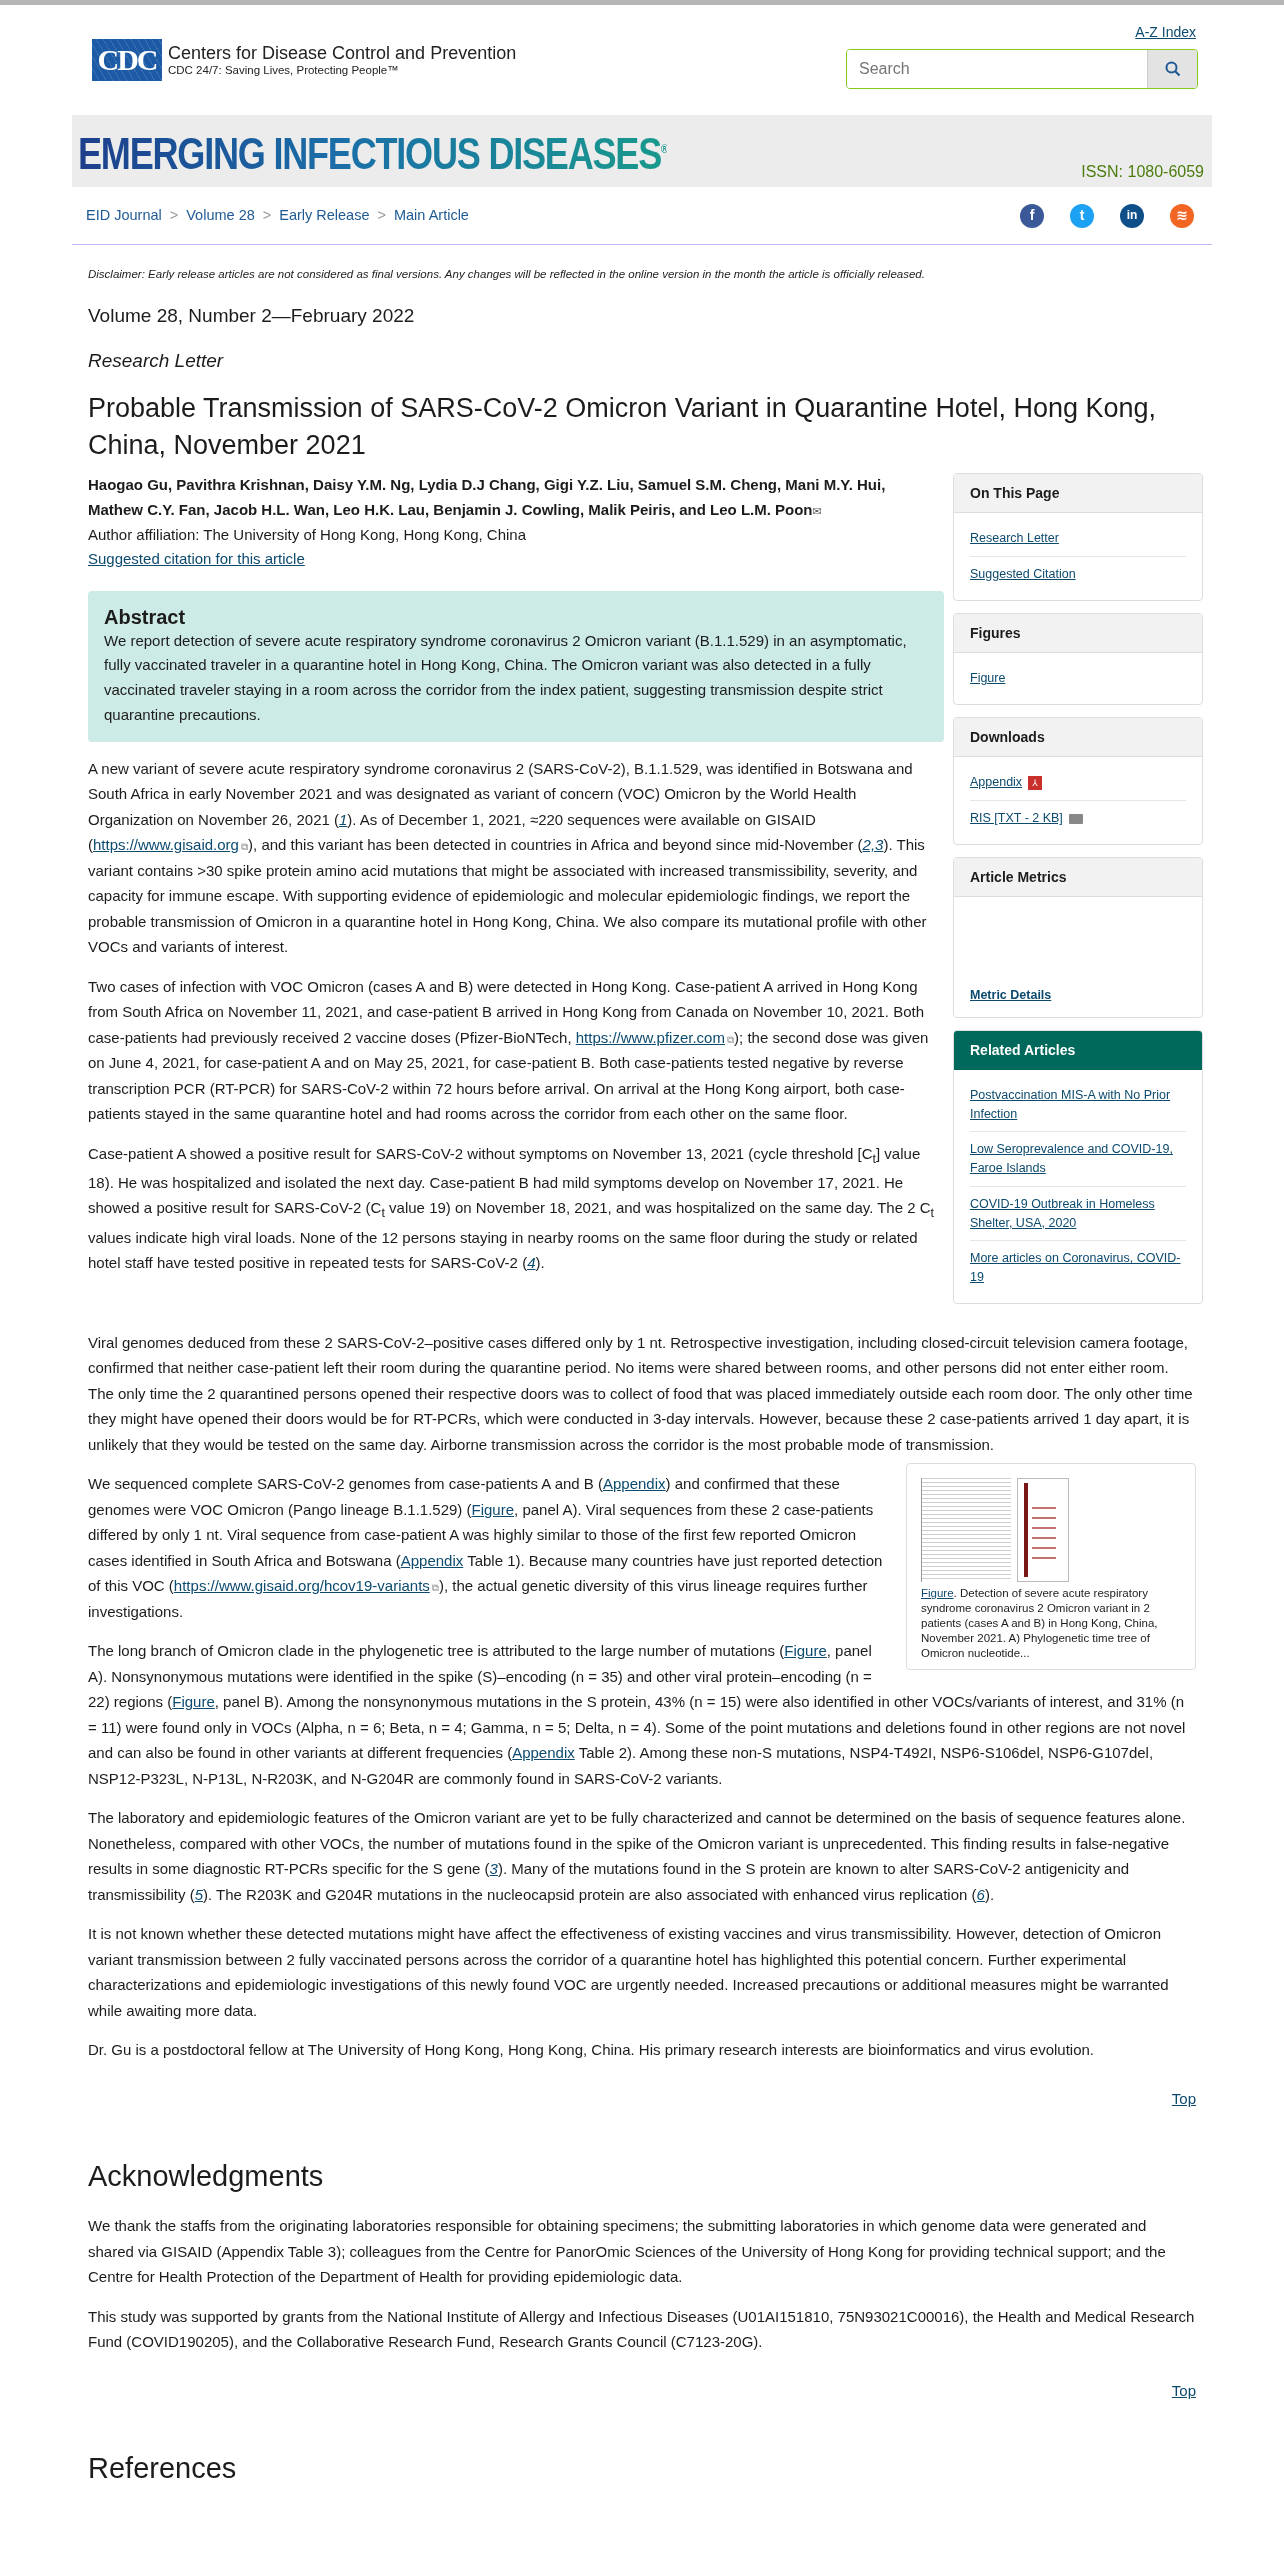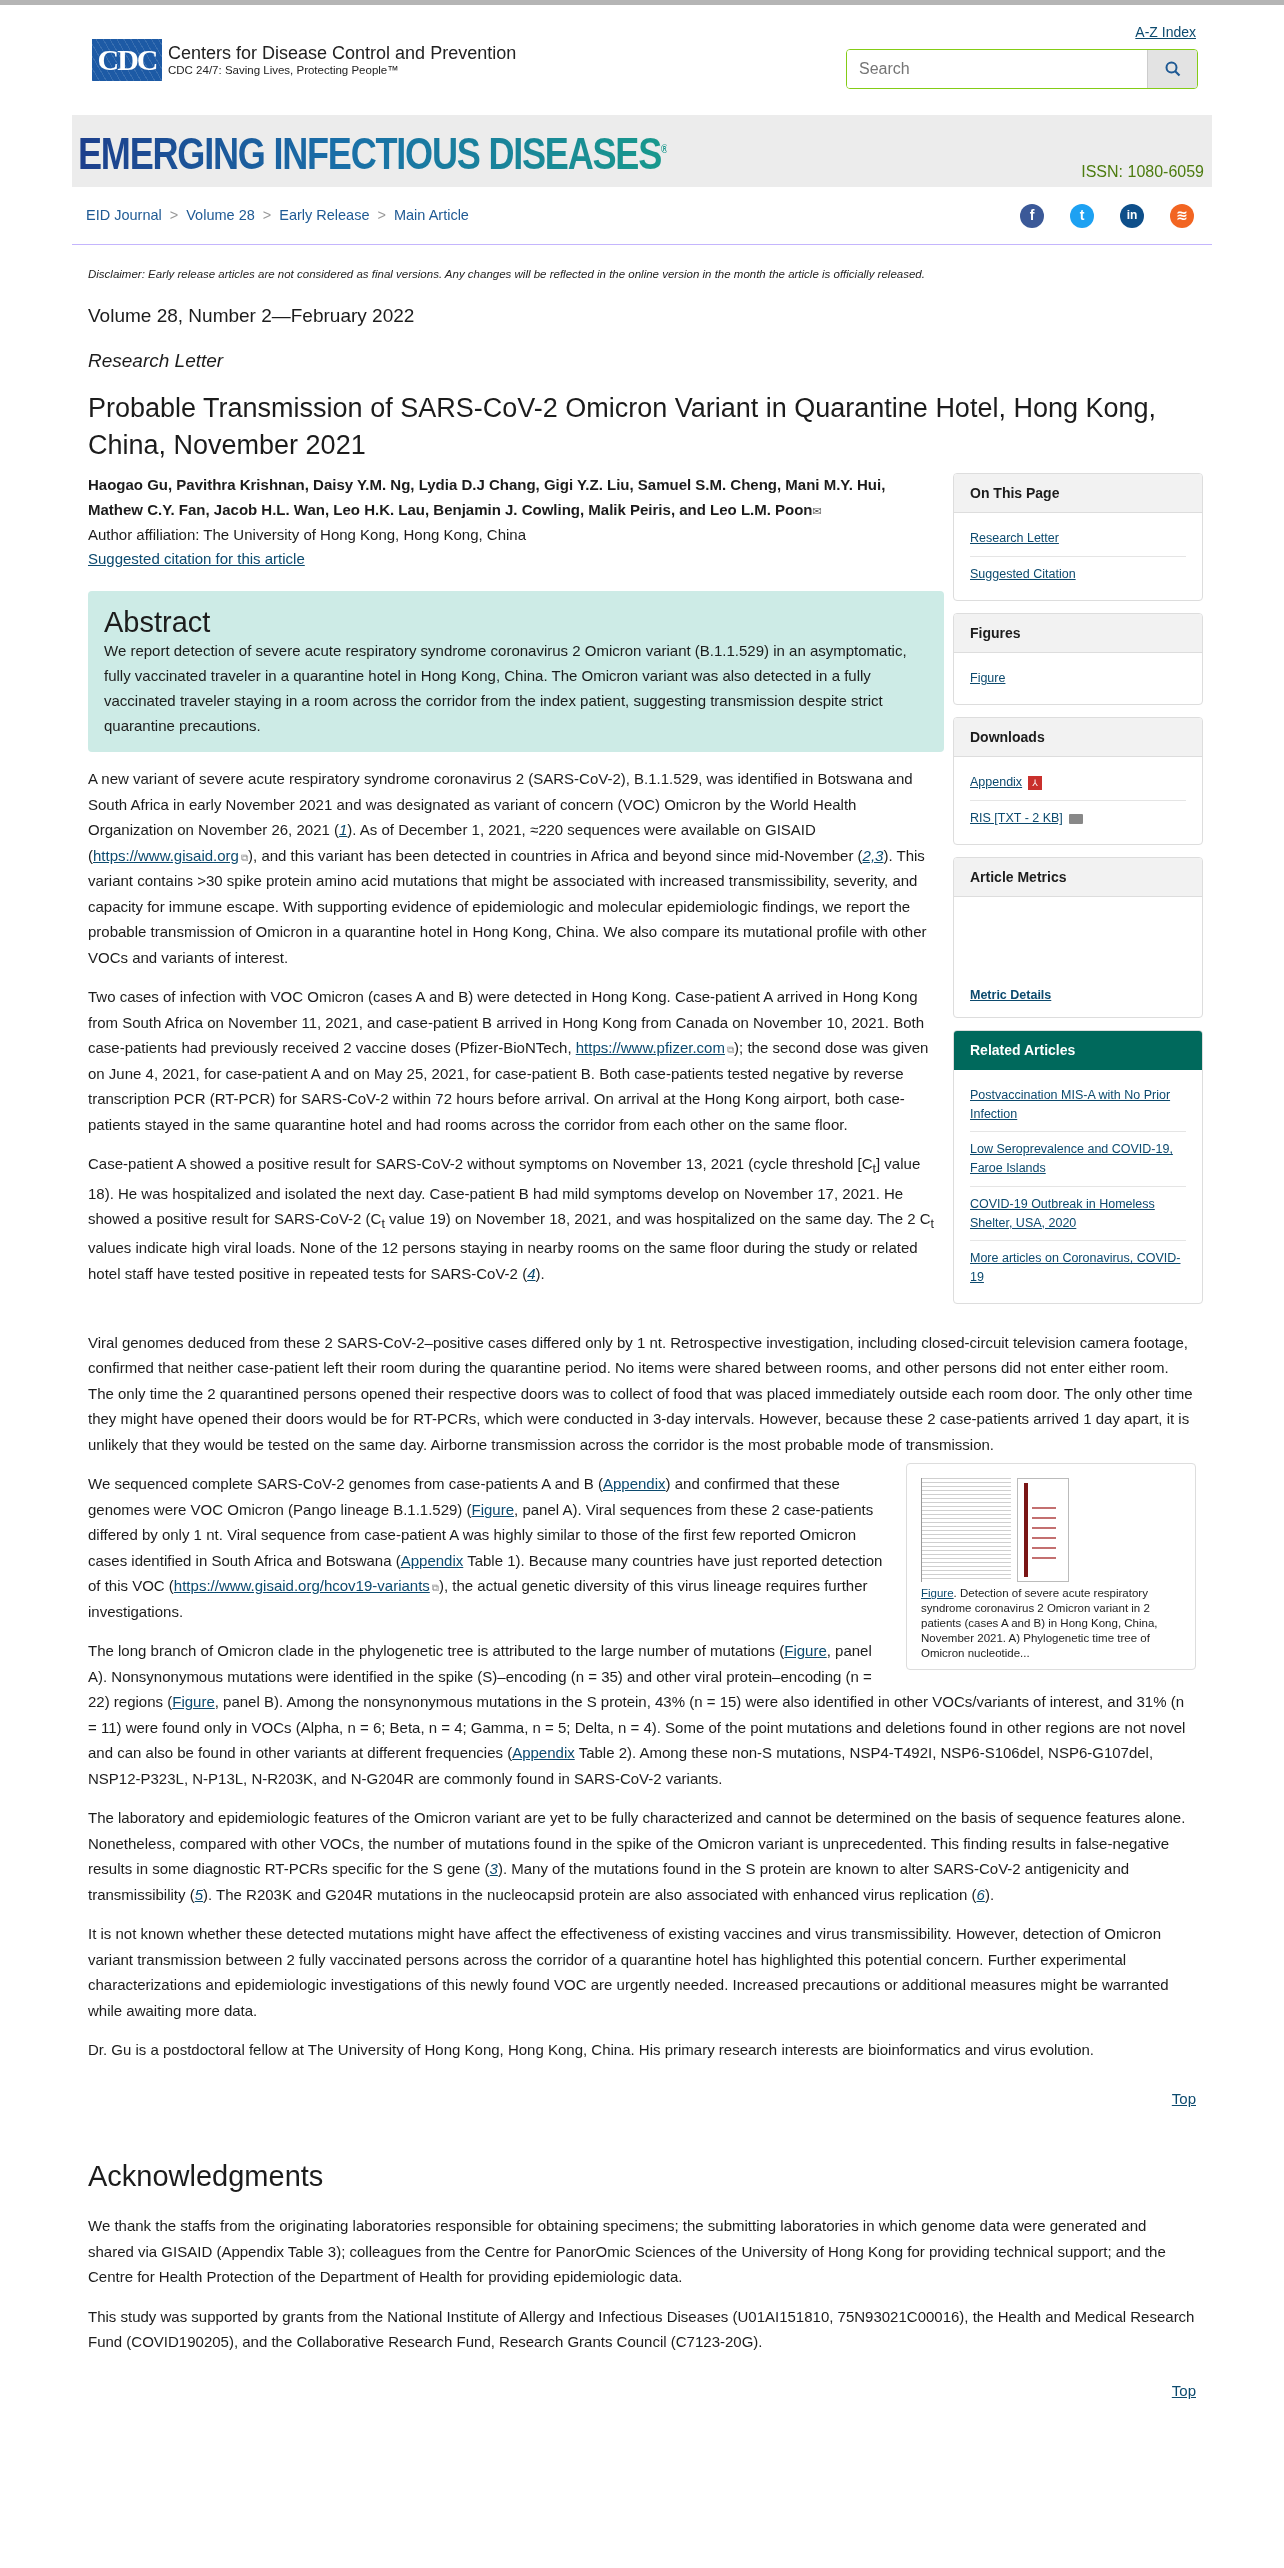--- a/index.html
+++ b/index.html
@@ -30,21 +30,21 @@
   .content { position: relative; padding: 0 88px; }
   .disclaimer { font-size: 11.5px; font-style: italic; margin-top: 20px; color: #222; }
   .volume { font-size: 19px; margin-top: 18px; }
   .article-type { font-size: 19px; font-style: italic; margin-top: 14px; }
   .title { font-size: 27px; line-height: 1.35; margin-top: 14px; font-weight: normal; width: 1100px; }
   .layout { display: flex; gap: 8px; margin-top: 10px; }
   .main { width: 856px; flex-shrink: 0; }
   .authors { font-weight: bold; font-size: 15px; line-height: 1.65; }
   .affil { font-size: 15px; line-height: 1.6; }
   .abstract { background: #cdebe6; border-radius: 4px; padding: 14px 16px 14px 16px; margin-top: 20px; }
-  .abstract h2 { font-weight: normal; font-size: 29px; line-height: 1.2; }
+  .abstract h2 { font-weight: bold; font-size: 20px; line-height: 1.2; }
   .abstract p { font-size: 15px; line-height: 1.65; }
   .para { font-size: 15px; line-height: 1.7; margin-top: 14px; }
   .full { width: 1108px; }
   .ext-icon { font-size: 10px; color: #888; margin-left: 2px; }
   .sidebar { width: 250px; flex-shrink: 0; margin-left: 1px; }
   .box { border: 1px solid #ddd; border-radius: 4px; margin-bottom: 12px; overflow: hidden; }
   .box-head { background: #f2f2f2; border-bottom: 1px solid #ddd; padding: 8px 16px; font-weight: bold; font-size: 14px; }
   .box-head.green { background: #00695c; color: #fff; border-bottom: none; }
   .box-body { padding: 8px 16px 8px 16px; }
   .box-link { display: block; font-size: 12.5px; line-height: 1.5; padding: 8px 0; border-bottom: 1px solid #e5e5e5; }
@@ -191,14 +191,15 @@
     <p class="para">Dr. Gu is a postdoctoral fellow at The University of Hong Kong, Hong Kong, China. His primary research interests are bioinformatics and virus evolution.</p>
 
     <div class="top-link"><a href="#">Top</a></div>
 
     <h2 class="section">Acknowledgments</h2>
     <p class="para">We thank the staffs from the originating laboratories responsible for obtaining specimens; the submitting laboratories in which genome data were generated and shared via GISAID (Appendix Table 3); colleagues from the Centre for PanorOmic Sciences of the University of Hong Kong for providing technical support; and the Centre for Health Protection of the Department of Health for providing epidemiologic data.</p>
     <p class="para">This study was supported by grants from the National Institute of Allergy and Infectious Diseases (U01AI151810, 75N93021C00016), the Health and Medical Research Fund (COVID190205), and the Collaborative Research Fund, Research Grants Council (C7123-20G).</p>
 
     <div class="top-link"><a href="#">Top</a></div>
 
+    <h2 class="section">References</h2>
   </div>
 </div>
 
 </body></html>

